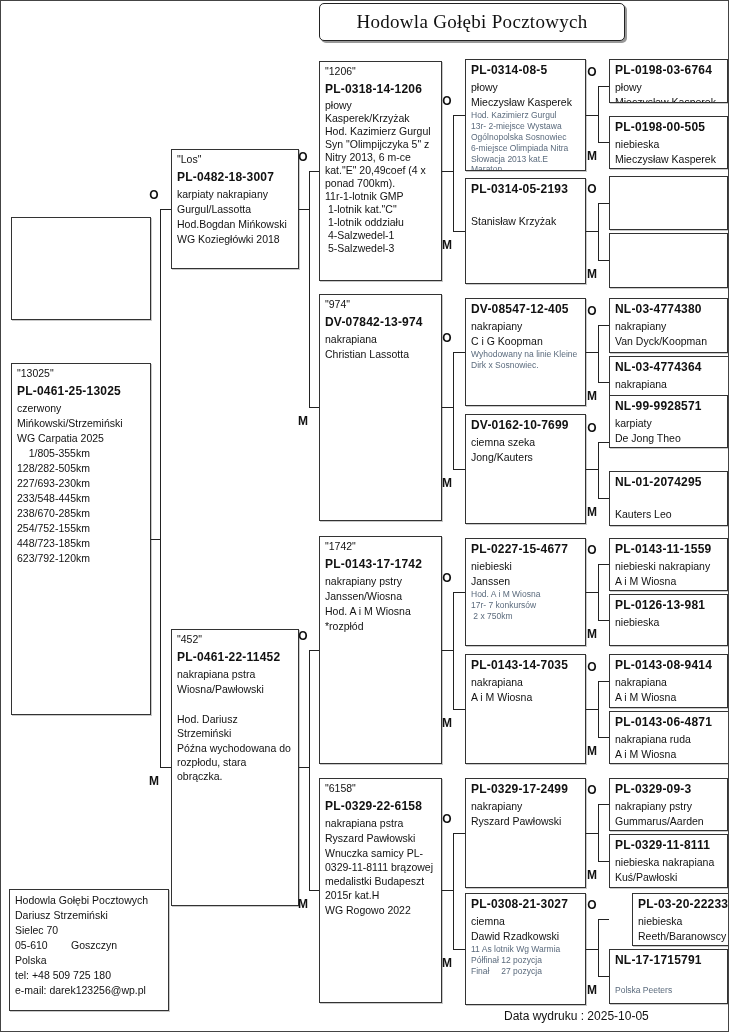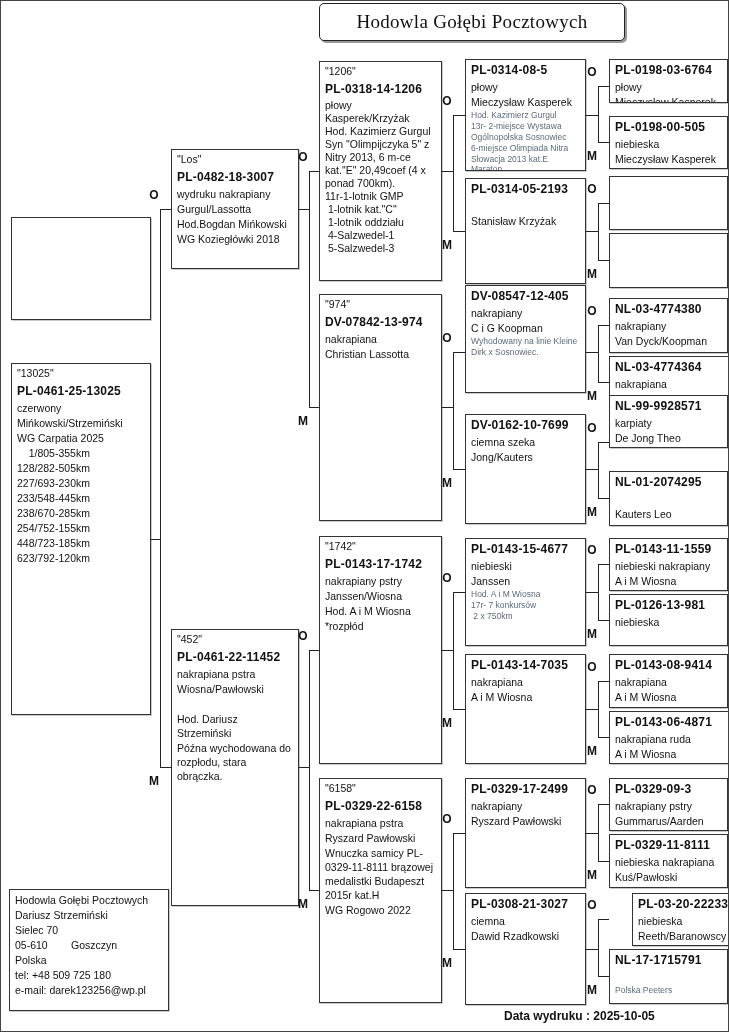--- a/index.html
+++ b/index.html
@@ -12,21 +12,21 @@
         box-sizing:border-box;padding:3px 5px;overflow:hidden;}
   .call{font-size:10.5px;line-height:13px;margin-bottom:4px;}
   .ring{font-size:12px;line-height:14px;font-weight:bold;margin-bottom:3px;letter-spacing:.2px;}
   .ln{font-size:10.5px;line-height:14px;min-height:14px;margin-bottom:1px;}
   .tight .ln{line-height:13px;min-height:13px;margin-bottom:0;}
   .sm{font-size:8.5px;line-height:10px;min-height:10px;color:#5b6b7d;margin-top:1px;}
   .cl{font-size:10.5px;line-height:15px;min-height:15px;}
   .hline{position:absolute;height:0;border-top:1px solid #222;}
   .vline{position:absolute;width:0;border-left:1px solid #222;}
   .omlabel{position:absolute;font-weight:bold;font-size:12px;color:#111;width:12px;text-align:center;}
-  .printdate{position:absolute;left:503px;top:1008px;font-size:12px;font-weight:bold;}
+  .printdate{position:absolute;left:503px;top:1008px;font-size:12px;}
 </style>
 </head>
 <body>
 
 <div class="page">
 
   <div class="titlebox">Hodowla Gołębi Pocztowych</div>
 
   <div class="pbox" style="left:10px;top:216px;width:140px;height:103px"></div>
 
@@ -45,21 +45,21 @@
         <div class="ln">254/752-155km</div>
         <div class="ln">448/723-185km</div>
         <div class="ln">623/792-120km</div>
       </div>
   </div>
 
   <div class="pbox" style="left:170px;top:148px;width:128px;height:120px">
     <div class="call">"Los"</div>
     <div class="ring">PL-0482-18-3007</div>
     <div>
-        <div class="ln">wydruku nakrapiany</div>
+        <div class="ln">karpiaty nakrapiany</div>
         <div class="ln">Gurgul/Lassotta</div>
         <div class="ln">Hod.Bogdan Mińkowski</div>
         <div class="ln">WG Koziegłówki 2018</div>
       </div>
   </div>
 
   <div class="pbox" style="left:170px;top:628px;width:128px;height:277px">
     <div class="call">"452"</div>
     <div class="ring">PL-0461-22-11452</div>
     <div>
@@ -134,42 +134,42 @@
   </div>
 
   <div class="pbox" style="left:464px;top:177px;width:121px;height:106px">
     <div class="ring">PL-0314-05-2193</div>
     <div>
         <div class="ln"></div>
         <div class="ln">Stanisław Krzyżak</div>
       </div>
   </div>
 
-  <div class="pbox" style="left:464px;top:284px;width:121px;height:108px">
+  <div class="pbox" style="left:464px;top:297px;width:121px;height:108px">
     <div class="ring">DV-08547-12-405</div>
     <div>
         <div class="ln">nakrapiany</div>
         <div class="ln">C i G Koopman</div>
       </div>
     <div>
         <div class="sm">Wyhodowany na linie Kleine</div>
         <div class="sm">Dirk x Sosnowiec.</div>
       </div>
   </div>
 
   <div class="pbox" style="left:464px;top:413px;width:121px;height:110px">
     <div class="ring">DV-0162-10-7699</div>
     <div>
         <div class="ln">ciemna szeka</div>
         <div class="ln">Jong/Kauters</div>
       </div>
   </div>
 
   <div class="pbox" style="left:464px;top:537px;width:121px;height:108px">
-    <div class="ring">PL-0143-15-4677</div>
+    <div class="ring">PL-0227-15-4677</div>
     <div>
         <div class="ln">niebieski</div>
         <div class="ln">Janssen</div>
       </div>
     <div>
         <div class="sm">Hod. A i M Wiosna</div>
         <div class="sm">17r- 7 konkursów</div>
         <div class="sm">&nbsp;2 x 750km</div>
       </div>
   </div>
@@ -188,20 +188,25 @@
         <div class="ln">nakrapiany</div>
         <div class="ln">Ryszard Pawłowski</div>
       </div>
   </div>
 
   <div class="pbox" style="left:464px;top:892px;width:121px;height:112px">
     <div class="ring">PL-0308-21-3027</div>
     <div>
         <div class="ln">ciemna</div>
         <div class="ln">Dawid Rzadkowski</div>
+      </div>
+    <div>
+        <div class="sm">11 As lotnik Wg Warmia</div>
+        <div class="sm">Półfinał 12 pozycja</div>
+        <div class="sm">Finał&nbsp;&nbsp;&nbsp;&nbsp;&nbsp;27 pozycja</div>
       </div>
   </div>
 
   <div class="pbox" style="left:608px;top:58px;width:119px;height:44px">
     <div class="ring">PL-0198-03-6764</div>
     <div>
         <div class="ln">płowy</div>
         <div class="ln">Mieczysław Kasperek</div>
       </div>
   </div>

